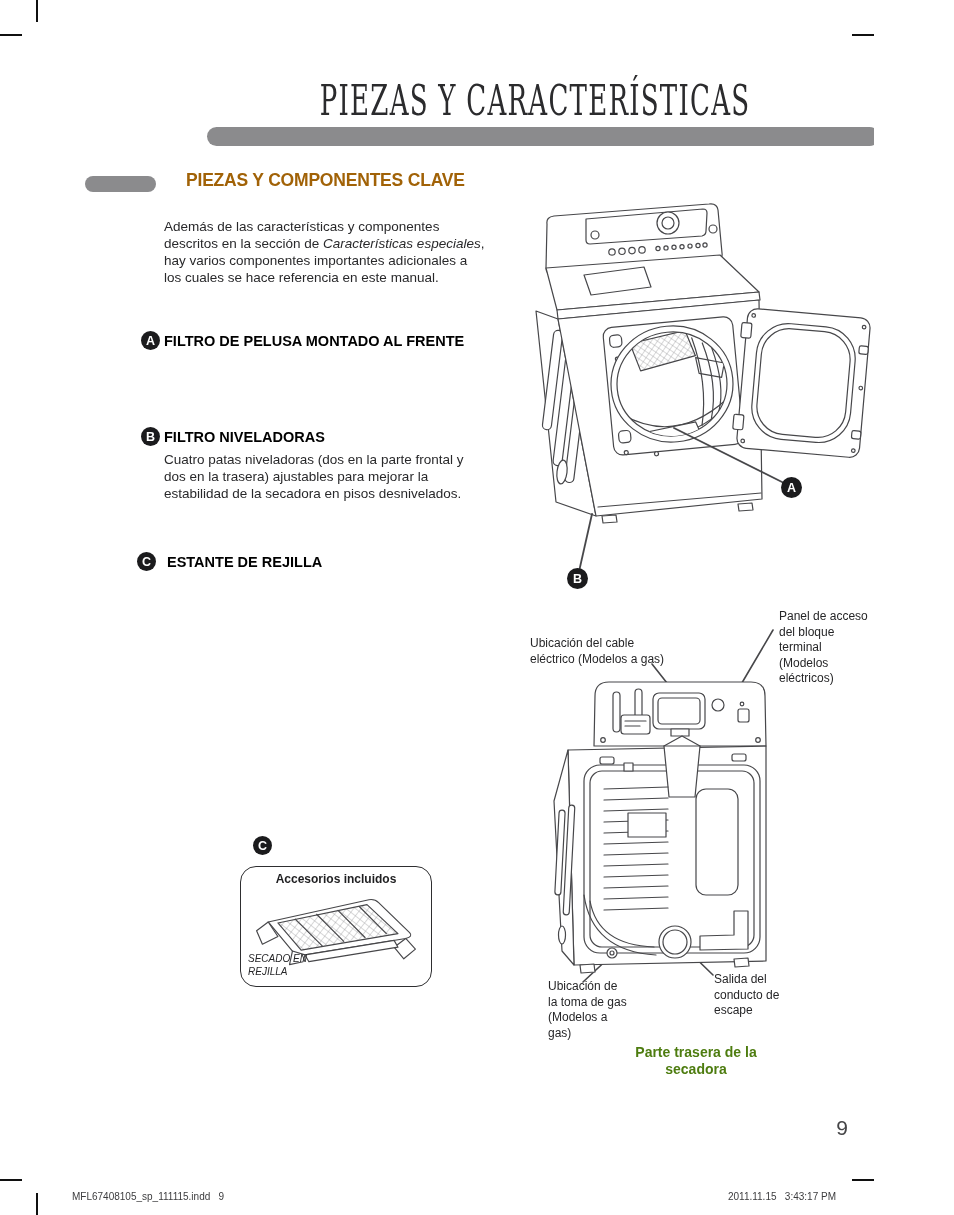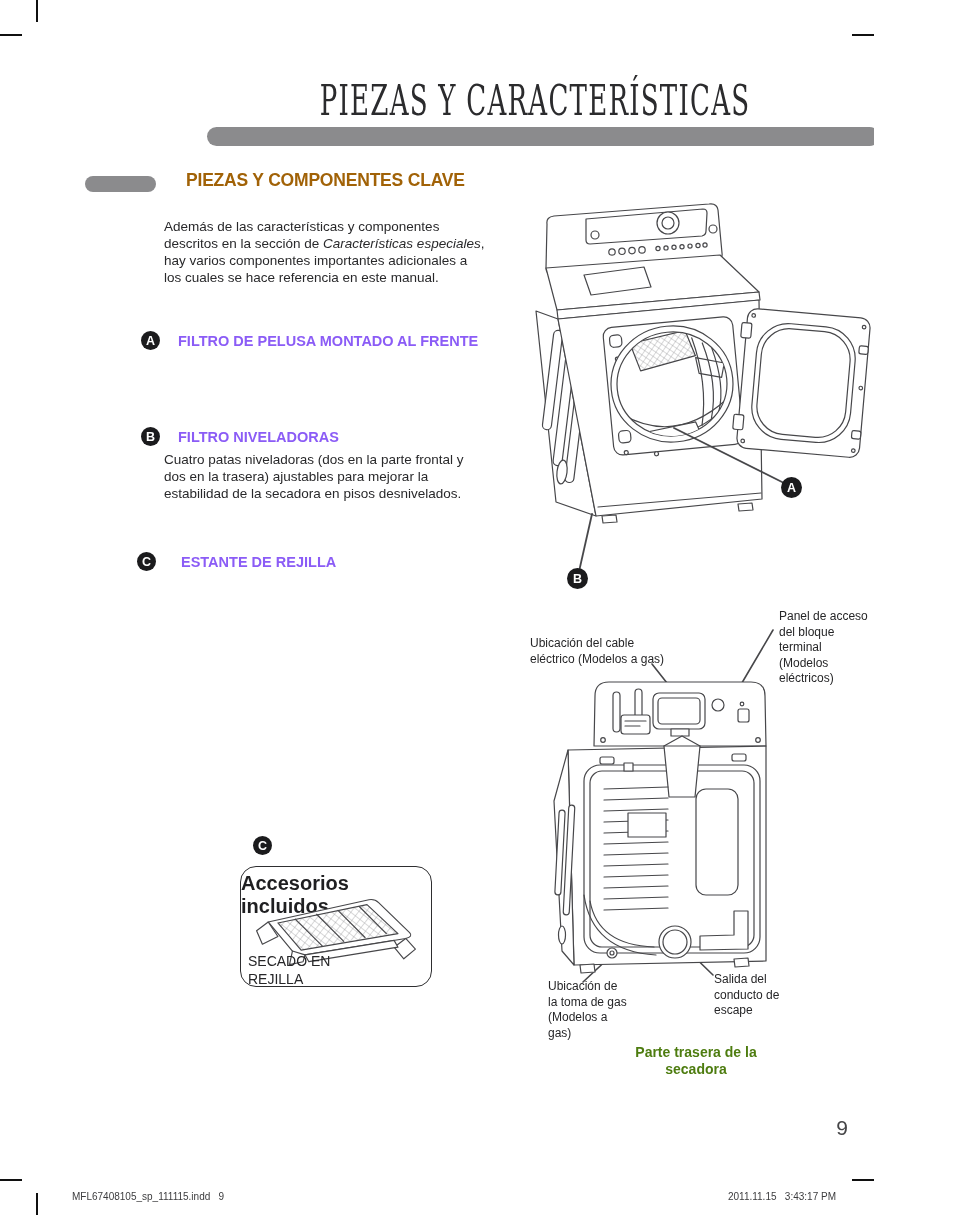--- a/index.html
+++ b/index.html
@@ -16,37 +16,37 @@
      background:#8b8b8d;border-radius:9.5px;}
   .section-pill{position:absolute;left:85px;top:176px;width:71px;height:16px;
      background:#8b8b8d;border-radius:8px;}
   .section-heading{position:absolute;left:166px;top:170px;font-size:17.5px;font-weight:bold;
      color:#a16207;letter-spacing:-0.2px;margin-left:20px;}
   
   .body-text{font-size:13.5px;line-height:1.27;color:#29292b;}
   .intro{position:absolute;left:164px;top:218px;width:324px;}
   .item-badge{position:absolute;width:19px;height:19px;border-radius:50%;background:#1b1b1d;
      color:#fff;font-size:12.5px;font-weight:bold;display:flex;align-items:center;justify-content:center;}
-  .item-title{position:absolute;font-size:14.5px;font-weight:bold;color:#8b5cf6;white-space:nowrap;margin-left:14px;}
+  .item-title{position:absolute;font-size:14.5px;font-weight:bold;color:#000000;white-space:nowrap;}
   .item-body{position:absolute;width:324px;}
   
   .lang-tab{position:absolute;left:882px;top:283px;width:52px;height:100px;background:#1d1d1f;border-radius:5px;}
   .lang-tab span{position:absolute;left:-24px;top:24px;width:100px;height:52px;line-height:52px;
      text-align:center;color:#fff;font-weight:bold;font-size:15px;letter-spacing:1.5px;
      transform:rotate(90deg);}
   
   .callout{position:absolute;font-size:12px;line-height:1.3;color:#262628;}
   .diagram-caption{position:absolute;left:630px;top:1044px;width:132px;text-align:center;
      font-size:14px;font-weight:bold;line-height:1.22;color:#4d7c0f;}
   
   .acc-box{position:absolute;left:240px;top:866px;width:190px;height:119px;
      border:1.6px solid #2e2e30;border-radius:16px;}
-  .acc-title{position:absolute;left:0;top:5px;width:100%;text-align:left;
-     font-size:20px;font-weight:bold;color:#1f1f21;}
-  .acc-label{position:absolute;left:7px;top:86px;width:86px;font-size:14px;line-height:1.25;color:#262628;}
+  .acc-title{position:absolute;left:0;top:5px;width:100%;text-align:center;
+     font-size:12px;font-weight:bold;color:#1f1f21;}
+  .acc-label{position:absolute;left:7px;top:86px;width:86px;font-size:10px;line-height:1.25;color:#262628;font-style:italic;}
   
   .page-number{position:absolute;left:822px;top:1116px;width:40px;text-align:center;
      font-size:21px;color:#454547;}
   .print-info{position:absolute;top:1191px;font-size:10px;color:#3c3c3e;white-space:pre;margin-left:24px;}
   svg{display:block;}
 </style>
 </head>
 <body>
 
 <div class="page">

